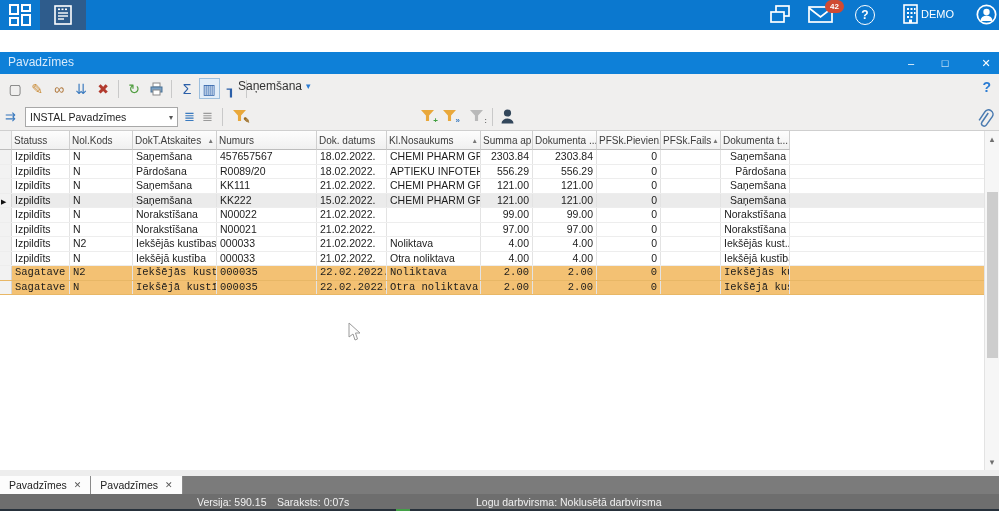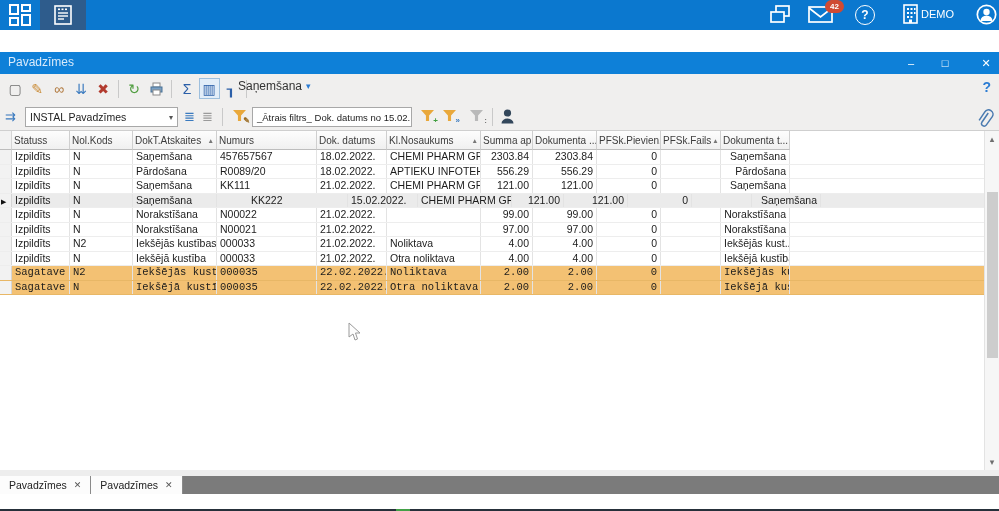--- a/index.html
+++ b/index.html
@@ -188,24 +188,20 @@
       <span>INSTAL Pavadzīmes</span>
       <span class="arr">▾</span>
     </div>
     <span class="fico" style="left:184px;color:#3a7abf">≣</span>
     <span class="fico" style="left:202px;color:#9a9a9a">≣</span>
     <div class="fsep" style="left:222px"></div>
 
     <div class="funnel" style="left:233px">
       <span class="fovl" style="color:#9a6a1f">✎</span>
     </div>
-    <div class="fselect" style="left:252px;width:160px;font-size:9.5px">
-      <span>_Ātrais filtrs_ Dok. datums no 15.02.</span>
-
-    </div>
     <div class="funnel" style="left:421px">
       <span class="fovl" style="color:#3f9e3f">+</span>
     </div>
     <div class="funnel" style="left:443px">
       <span class="fovl" style="color:#3a7abf">»</span>
     </div>
     <div class="funnel" style="left:470px;--fc:#b9b9b9">
       <span class="fovl" style="color:#777">:</span>
     </div>
     <div class="fsep" style="left:492px"></div>
@@ -299,21 +295,21 @@
           <div class="tcell" style="width: 64px; text-align: right;">121.00</div>
           <div class="tcell" style="width: 64px; text-align: right;">0</div>
           <div class="tcell" style="width: 60px; text-align: left;"></div>
           <div class="tcell" style="width: 69px; text-align: right;">Saņemšana</div>
         </div>
         <div class="trow selected">
           <div class="tcell sel-col" style="width: 12px;"><span class="marker">▶</span></div>
           <div class="tcell" style="width: 58px; text-align: left;">Izpildīts</div>
           <div class="tcell" style="width: 63px; text-align: left;">N</div>
           <div class="tcell" style="width: 84px; text-align: left;">Saņemšana</div>
-          <div class="tcell" style="width: 100px; text-align: left; margin-left: 31px;">KK222</div>
+          <div class="tcell" style="width: 100px; text-align: left;">KK222</div>
           <div class="tcell" style="width: 70px; text-align: left;">15.02.2022.</div>
           <div class="tcell" style="width: 94px; text-align: left;">CHEMI PHARM GR...</div>
           <div class="tcell" style="width: 52px; text-align: right;">121.00</div>
           <div class="tcell" style="width: 64px; text-align: right;">121.00</div>
           <div class="tcell" style="width: 64px; text-align: right;">0</div>
           <div class="tcell" style="width: 60px; text-align: left;"></div>
           <div class="tcell" style="width: 69px; text-align: right;">Saņemšana</div>
         </div>
         <div class="trow normal">
           <div class="tcell sel-col" style="width: 12px;"></div>
@@ -416,17 +412,22 @@
   <div class="tabband">
       <div class="btab">
         <span>Pavadzīmes</span>
         <span class="tabx">✕</span>
       </div>
       <div class="btab">
         <span>Pavadzīmes</span>
         <span class="tabx">✕</span>
       </div>
     </div>
+  <div class="statusbar">
+    <span class="stxt" style="left:197px">Versija: 590.15</span>
+    <span class="stxt" style="left:277px">Saraksts: 0:07s</span>
+    <span class="stxt" style="left:476px">Logu darbvirsma: Noklusētā darbvirsma</span>
+  </div>
   <div class="bottomstrip">
     <div class="greenbit"></div>
   </div>
 
 </div>
 
 </body></html>

